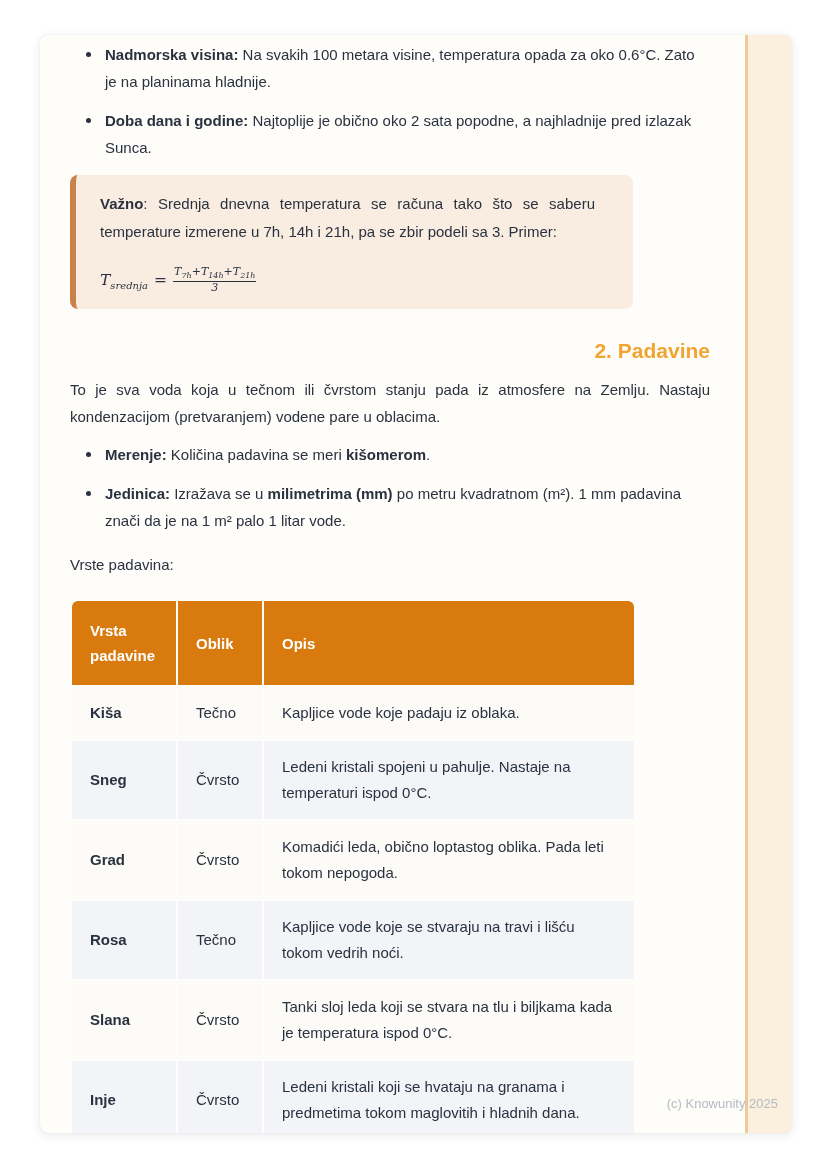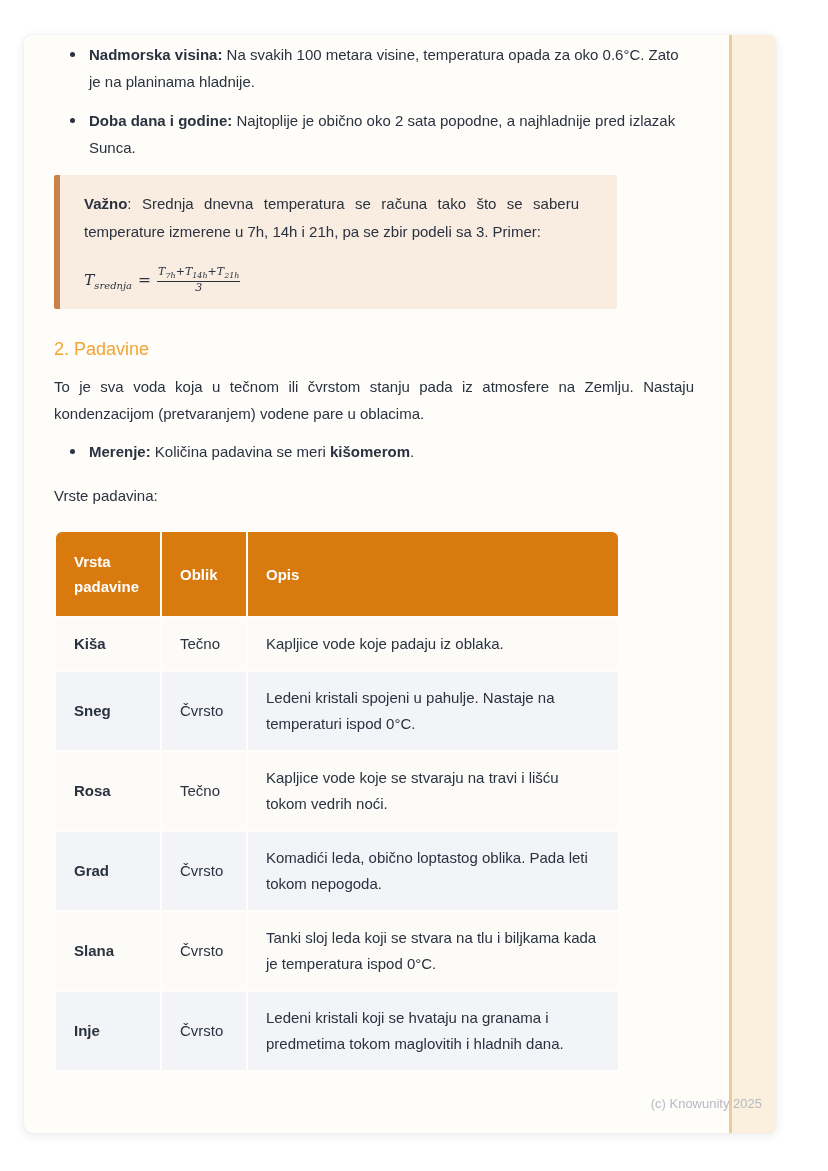--- a/index.html
+++ b/index.html
@@ -5,21 +5,21 @@
   html, body { margin: 0; padding: 0; }
   body {
     width: 828px; height: 1171px;
     background: var(--page-bg, #ffffff);
     font-family: "Liberation Sans", sans-serif;
     color: var(--text-color, #2a3240);
     position: relative;
     overflow: hidden;
   }
   .card {
-    position: absolute; left: 24px; top: 35px;
+    position: absolute; left: 40px; top: 35px;
     width: 752px; height: 1098px;
     background: var(--card-bg, #fffdf9);
     border-radius: 8px;
     box-shadow: 0 2px 10px rgba(40,40,60,.10), 0 0 1px rgba(40,40,60,.15);
     overflow: hidden;
   }
   .side-strip {
     position: absolute; top: 0; right: 0; bottom: 0;
     width: 44px;
     background: var(--strip-bg, #fbf0de);
@@ -38,39 +38,40 @@
     width: 5px; height: 5px; border-radius: 50%;
     background: var(--text-color, #2a3240);
   }
   .lead { font-weight: 700; }
 
   .callout {
     width: 563px; box-sizing: border-box;
     margin-top: 14px;
     background: var(--callout-bg, #f9ede1);
     border-left: 6px solid var(--callout-border, #c9824a);
-    border-radius: 2px;
+    border-radius: 8px;
     padding: 15px 38px 14px 24px;
   }
   .callout p { margin: 0; font-size: 15px; line-height: 28px; text-align: justify; }
   .formula {
     margin-top: 20px;
     font-family: "DejaVu Serif", serif; font-style: italic;
     font-size: 15.5px;
   }
   .formula sub { font-size: 10px; }
   .eq { font-style: normal; margin: 0 6px; }
   .frac { display: inline-block; vertical-align: middle; text-align: center; line-height: 1.15; }
   .frac .num { display: block; font-size: 11px; border-bottom: 1px solid var(--text-color, #2a3240); padding: 0 1px 1px; }
   .frac .num sub { font-size: 8px; }
   .frac .den { display: block; font-size: 11px; }
 
   .section-heading {
-    margin: 30px 0 0; font-size: 18px; font-weight: 400;
+    margin: 30px 0 0; font-size: 21px; font-weight: 700;
     color: var(--heading-orange, #f2a430);
+    text-align: right;
   }
   .section-intro {
     width: 640px; margin: 13px 0 0;
     font-size: 15px; line-height: 27px; text-align: justify;
   }
   .measure-list { margin-top: 11px; }
   .table-label { margin: 19px 0 0; font-size: 15px; font-weight: 400; line-height: 24px; }
 
   .precip-table {
     margin-top: 22px; width: 566px;
@@ -127,20 +128,24 @@
 
     <h2 class="section-heading">2. Padavine</h2>
 
     <p class="section-intro">To je sva voda koja u tečnom ili čvrstom stanju pada iz atmosfere na Zemlju. Nastaju kondenzacijom (pretvaranjem) vodene pare u oblacima.</p>
 
     <ul class="measure-list">
       <li class="bullet-item">
         <span class="bullet-dot"></span>
         <span class="lead">Merenje:</span><span> Količina padavina se meri </span><span class="lead">kišomerom</span><span>.</span>
       </li>
+      <li class="bullet-item">
+        <span class="bullet-dot"></span>
+        <span class="lead">Jedinica:</span><span> Izražava se u </span><span class="lead">milimetrima (mm)</span><span> po metru kvadratnom (m²). 1 mm padavina znači da je na 1 m² palo 1 litar vode.</span>
+      </li>
     </ul>
 
     <p class="table-label">Vrste padavina:</p>
 
     <table class="precip-table">
       <colgroup>
         <col style="width:104px">
           <col style="width:84px">
           <col>
       </colgroup>
@@ -156,28 +161,28 @@
           <td class="col-name">Kiša</td>
           <td>Tečno</td>
           <td>Kapljice vode koje padaju iz oblaka.</td>
         </tr>
         <tr>
           <td class="col-name">Sneg</td>
           <td>Čvrsto</td>
           <td>Ledeni kristali spojeni u pahulje. Nastaje na temperaturi ispod 0°C.</td>
         </tr>
         <tr>
+          <td class="col-name">Grad</td>
+          <td>Čvrsto</td>
+          <td>Komadići leda, obično loptastog oblika. Pada leti tokom nepogoda.</td>
+        </tr>
+        <tr>
           <td class="col-name">Rosa</td>
           <td>Tečno</td>
           <td>Kapljice vode koje se stvaraju na travi i lišću tokom vedrih noći.</td>
-        </tr>
-        <tr>
-          <td class="col-name">Grad</td>
-          <td>Čvrsto</td>
-          <td>Komadići leda, obično loptastog oblika. Pada leti tokom nepogoda.</td>
         </tr>
         <tr>
           <td class="col-name">Slana</td>
           <td>Čvrsto</td>
           <td>Tanki sloj leda koji se stvara na tlu i biljkama kada je temperatura ispod 0°C.</td>
         </tr>
         <tr>
           <td class="col-name">Inje</td>
           <td>Čvrsto</td>
           <td>Ledeni kristali koji se hvataju na granama i predmetima tokom maglovitih i hladnih dana.</td>

